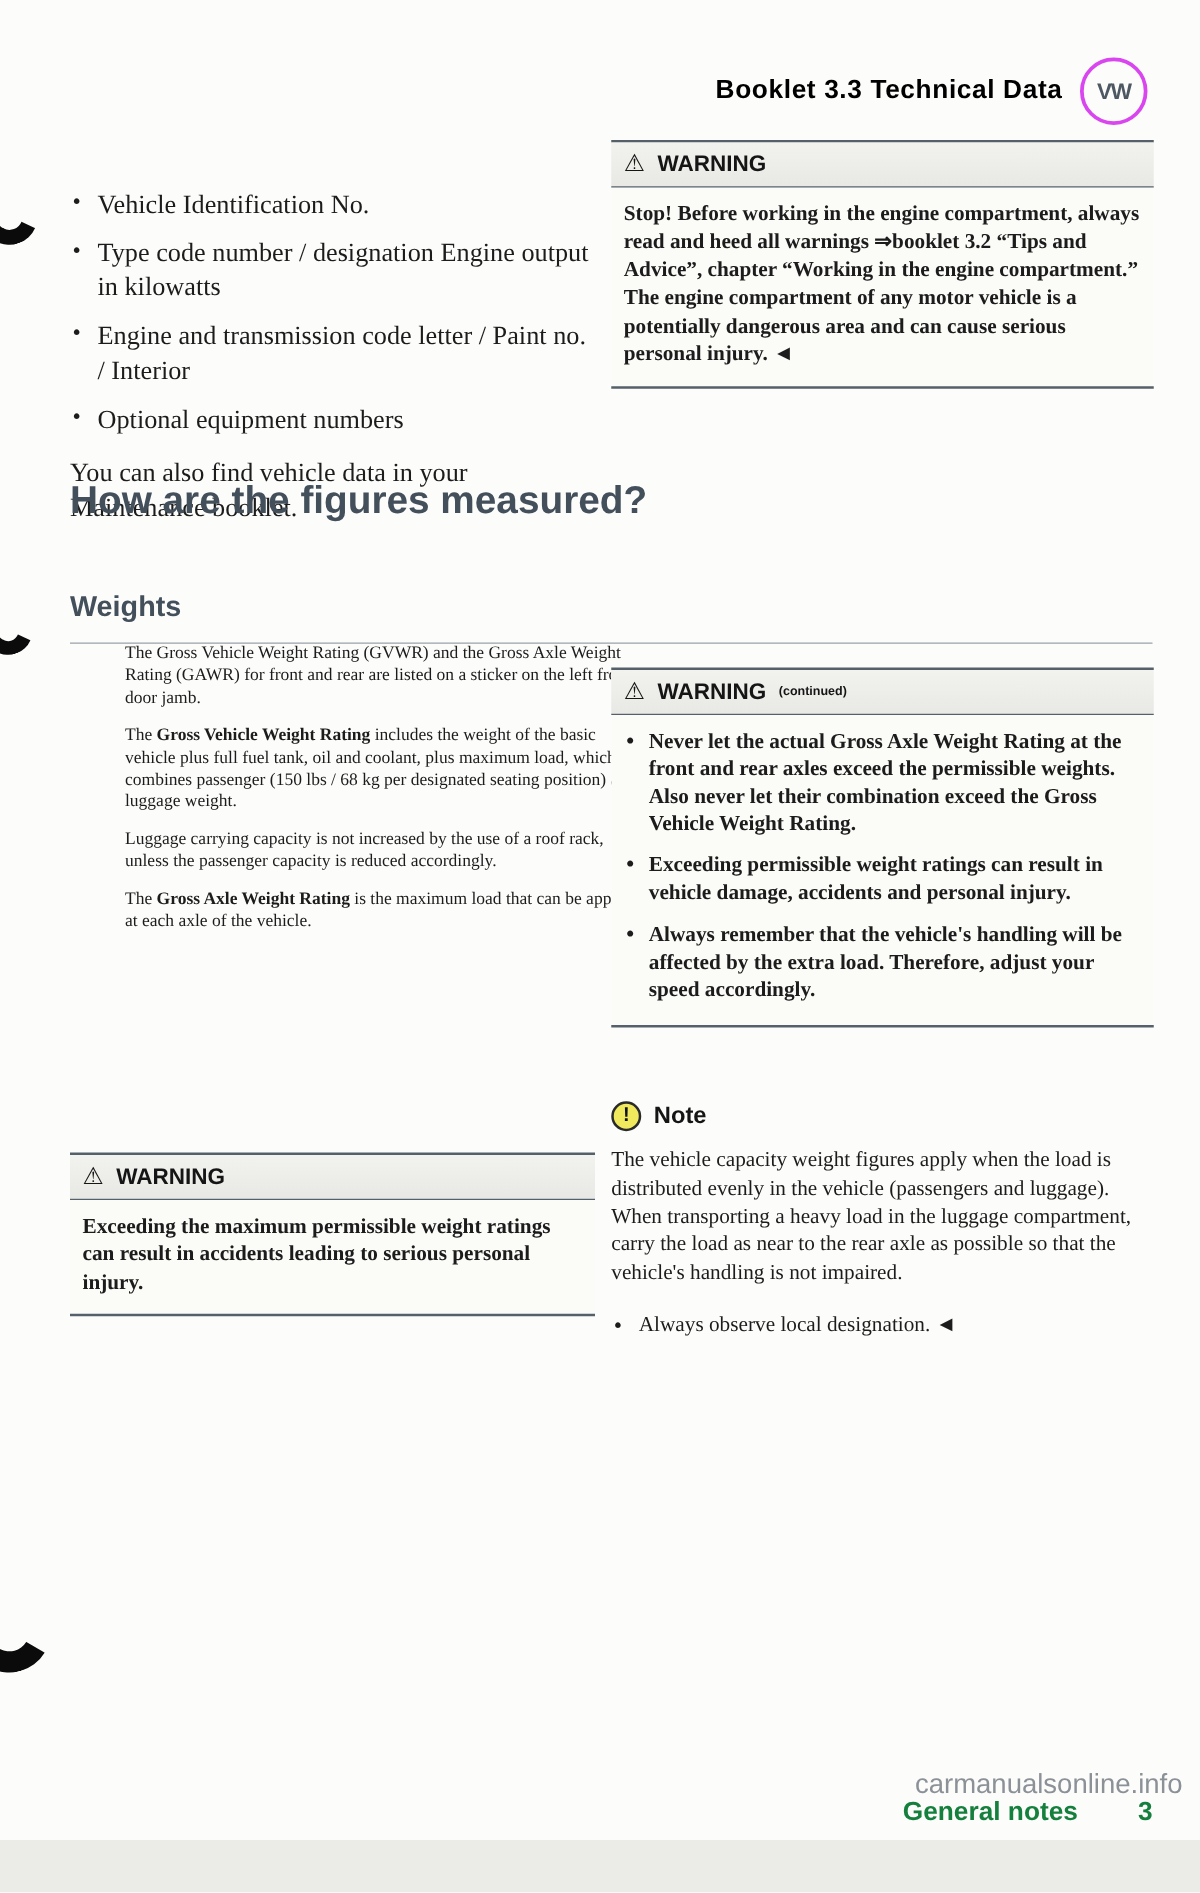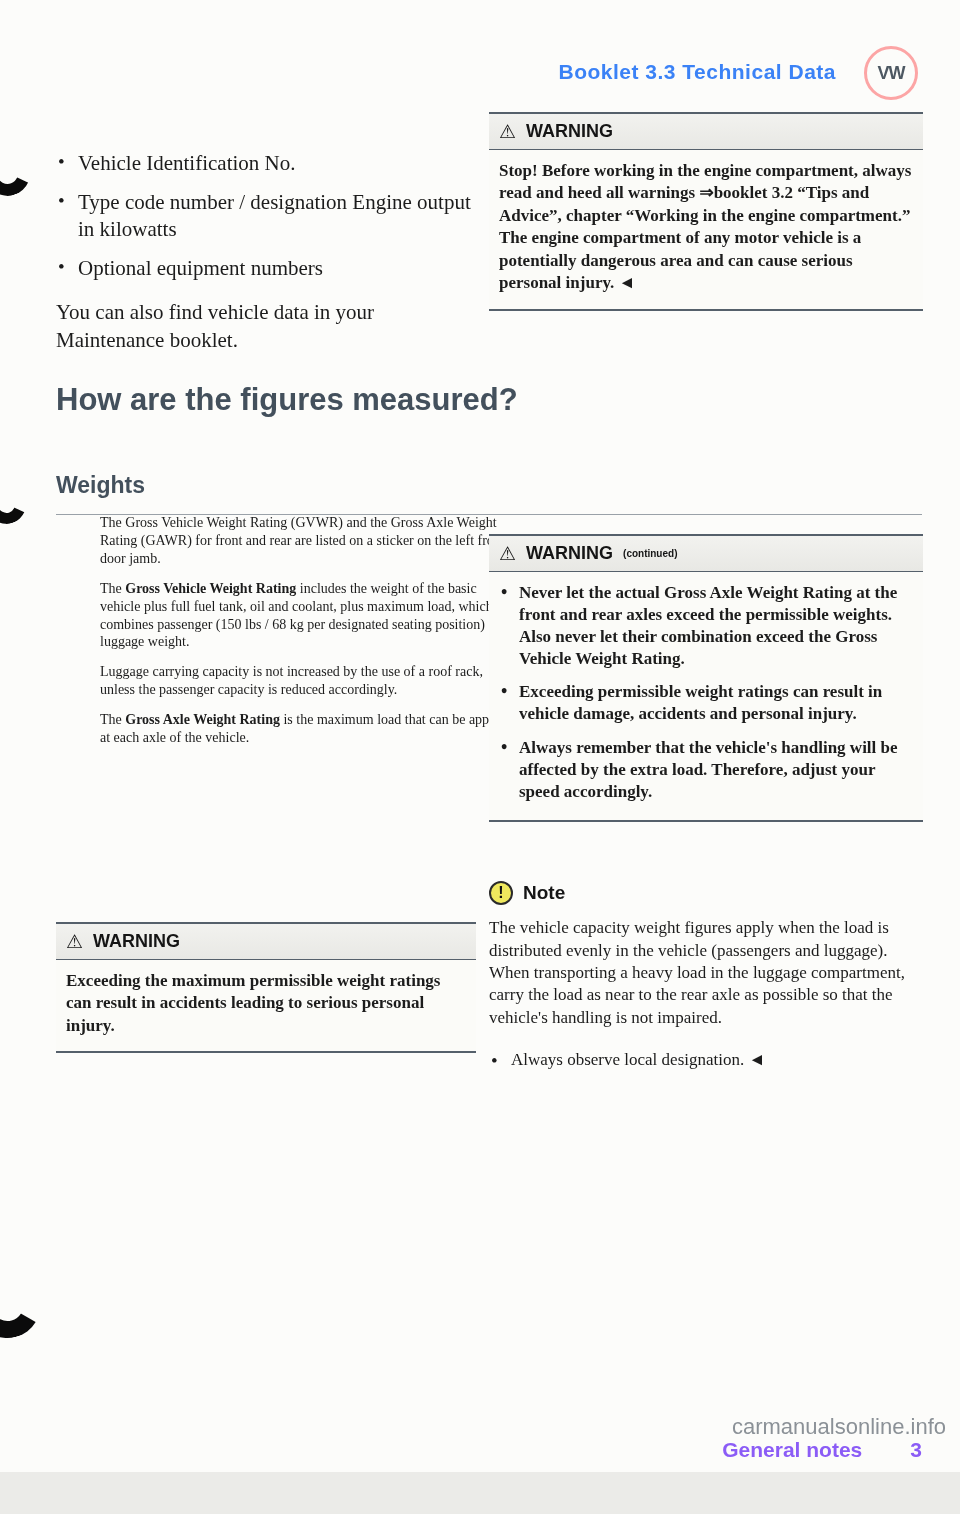--- a/index.html
+++ b/index.html
@@ -4,27 +4,27 @@
 <style>
   * { margin:0; padding:0; box-sizing:border-box; }
   html,body { background:#ffffff; }
   .page {
     position:relative; width:960px; height:1514px;
     background:#fcfcfa; overflow:hidden;
     font-family:"Liberation Serif", serif; color:#1c1c1c;
   }
   
   .header-title {
-    position:absolute; top:60px; left:428px; width:408px;
+    position:absolute; top:60px; left:442px; width:408px;
     text-align:right; font-family:"Liberation Sans", sans-serif;
-    font-weight:bold; font-size:21px; color:#3b82f6; letter-spacing:0.5px;
+    font-weight:bold; font-size:21px; color:#000000; letter-spacing:0.5px;
   }
   .vw-logo {
     position:absolute; top:46px; left:864px; width:54px; height:54px;
-    border:3px solid #fca5a5; border-radius:50%;
+    border:3px solid #d946ef; border-radius:50%;
     display:flex; align-items:center; justify-content:center;
     font-family:"Liberation Sans", sans-serif; font-weight:bold;
     font-size:18px; color:#4d5862; letter-spacing:-1px;
   }
   
   .intro { position:absolute; top:118px; left:56px; width:420px; font-size:21px; line-height:1.32;margin-top:32px; }
   .intro ul { list-style:none; }
   .intro li { position:relative; padding-left:22px; margin-bottom:11px; }
   .intro li::before { content:"\2022"; position:absolute; left:2px; top:-1px; font-size:19px; }
   .intro .intro-note { margin-top:16px; }
@@ -73,21 +73,21 @@
     font-family:"Liberation Sans", sans-serif; font-weight:bold; font-size:16px; color:#111;
   }
   .note-title { font-family:"Liberation Sans", sans-serif; font-weight:bold; font-size:19px; color:#151515; }
   .note-closing { position:relative; padding-left:22px; margin-top:20px; }
   .note-closing::before { content:"\2022"; position:absolute; left:2px; top:-1px; font-size:19px; }
   
   .footer {
     position:absolute; top:1438px; left:56px; width:866px;
     display:flex; justify-content:flex-end; align-items:baseline; gap:48px;
     font-family:"Liberation Sans", sans-serif; font-weight:bold;
-    font-size:21px; color:#8b5cf6;
+    font-size:21px; color:#15803d;
   }
   
   .bottom-band { position:absolute; left:0; right:0; bottom:0; height:42px; background:#ebebe8; }
   .watermark {
     position:absolute; top:1414px; right:14px;
     font-family:"Liberation Sans", sans-serif; font-size:22px; color:#8b9197;
   }
   
   .curl { position:absolute; border-radius:50%; border-style:solid; border-color:transparent; }
   #curl1 { top:148px; left:-16px; width:46px; height:48px; border-width:12px;
@@ -104,20 +104,21 @@
 
   <div class="header-title">Booklet 3.3  Technical Data</div>
   <div class="vw-logo">
     <span>VW</span>
   </div>
 
   <div class="intro">
     <ul>
       <li>Vehicle Identification No.</li>
       <li>Type code number / designation Engine output in kilowatts</li>
+      <li>Engine and transmission code letter / Paint no. / Interior</li>
       <li>Optional equipment numbers</li>
     </ul>
     <p class="intro-note">You can also find vehicle data in your Maintenance booklet.</p>
   </div>
 
   <section class="warnbox" id="warning-engine">
     <div class="warn-head">
       <span class="warn-icon">⚠</span>
       <span>WARNING</span>
     </div>

